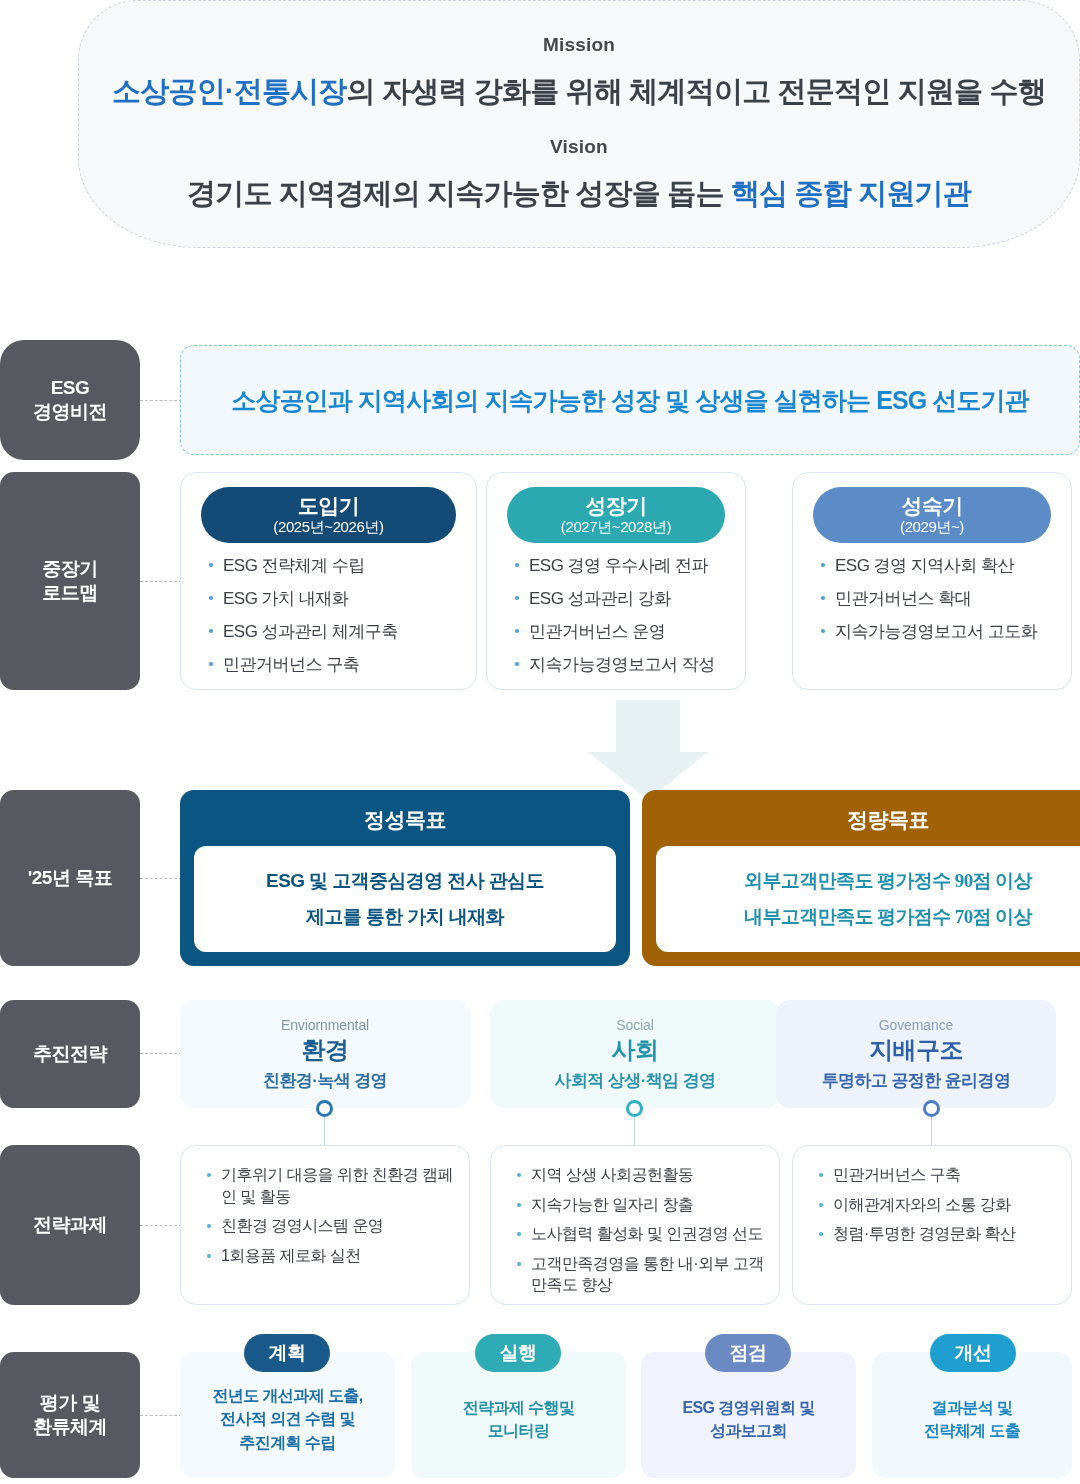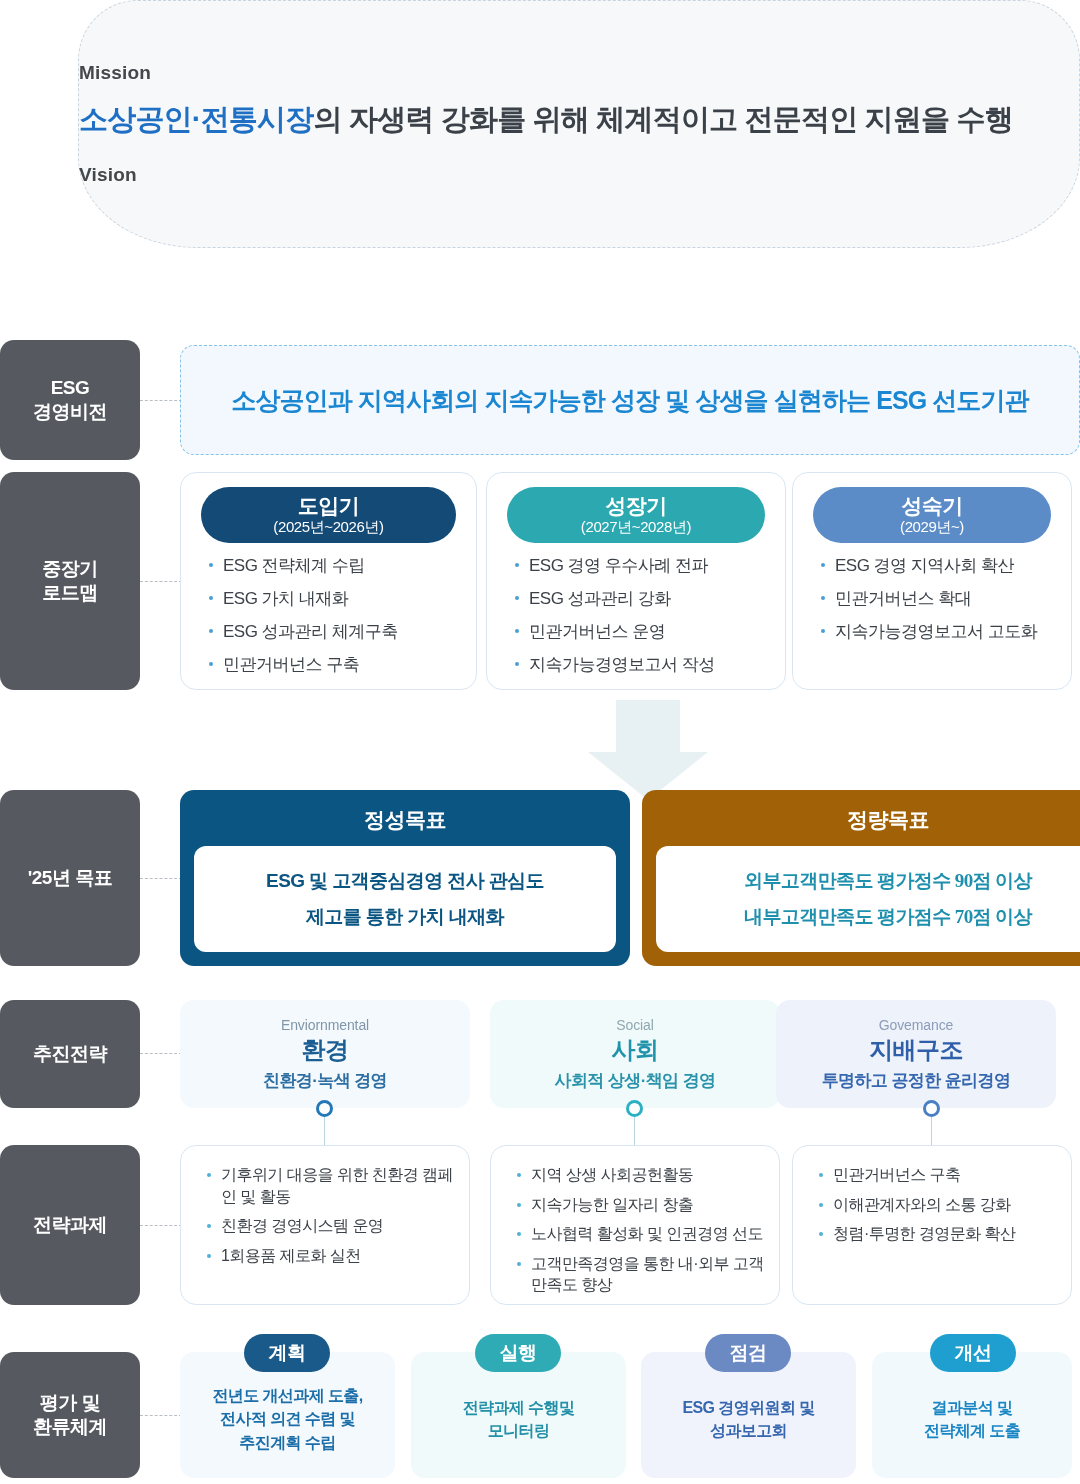--- a/index.html
+++ b/index.html
@@ -11,21 +11,21 @@
   }
   #page { position: relative; width: 1080px; height: 1484px; }
 
   
   .mv-card {
     position: absolute; left: 78px; top: 0px; width: 1002px; height: 248px;
     background: #f7f8f9;
     border: 1px dashed #c9d4de;
     border-radius: 60px 60px 120px 120px / 60px 60px 90px 90px;
     display: flex; flex-direction: column;
-    justify-content: center;
+    align-items: center; justify-content: center;
     gap: 4px;
   }
   .mv-kicker {
     font-size: 19px; font-weight: 700; color: #44474b; letter-spacing: .2px;
   }
   .mv-line {
     font-size: 29px; font-weight: 700; color: #3b4148; letter-spacing: -.8px;
     white-space: nowrap; margin-top: 12px;
   }
   .mv-line .hl { color: #1f6fc4; }
@@ -169,23 +169,24 @@
 </head>
 <body>
 
 <div id="page">
 
   <div class="mv-card">
     <div class="mv-kicker">Mission</div>
     <div class="mv-line"><span class="hl">소상공인·전통시장</span><span>의 자생력 강화를 위해 체계적이고 전문적인 지원을 수행</span></div>
     <div class="mv-gap"></div>
     <div class="mv-kicker">Vision</div>
-  </div>
-
-  <div class="side-label" style="top:340px;height:120px;">
+    <div class="mv-line"><span>경기도 지역경제의 지속가능한 성장을 돕는 </span><span class="hl">핵심 종합 지원기관</span></div>
+  </div>
+
+  <div class="side-label" style="top:340px;height:120px;border-radius:24px;">
     <div>
       <span>ESG</span><br>
       <span>경영비전</span>
     </div>
   </div>
   <div class="dash-connector" style="top:400px;"></div>
   <div class="vision-banner">소상공인과 지역사회의 지속가능한 성장 및 상생을 실현하는 ESG 선도기관</div>
 
   <div class="side-label" style="top:472px;height:218px;">
     <div>
@@ -201,21 +202,21 @@
       <span class="t2">(2025년~2026년)</span>
     </div>
     <ul class="rm-list">
       <li>ESG 전략체계 수립</li>
       <li>ESG 가치 내재화</li>
       <li>ESG 성과관리 체계구축</li>
       <li>민관거버넌스 구축</li>
     </ul>
   </div>
 
-  <div class="rm-card" style="left:486px;width:300px;">
+  <div class="rm-card" style="left:486px;width:260px;">
     <div class="rm-pill" style="background: rgb(43, 168, 176);">
       <span class="t1">성장기</span>
       <span class="t2">(2027년~2028년)</span>
     </div>
     <ul class="rm-list">
       <li>ESG 경영 우수사례 전파</li>
       <li>ESG 성과관리 강화</li>
       <li>민관거버넌스 운영</li>
       <li>지속가능경영보고서 작성</li>
     </ul>

